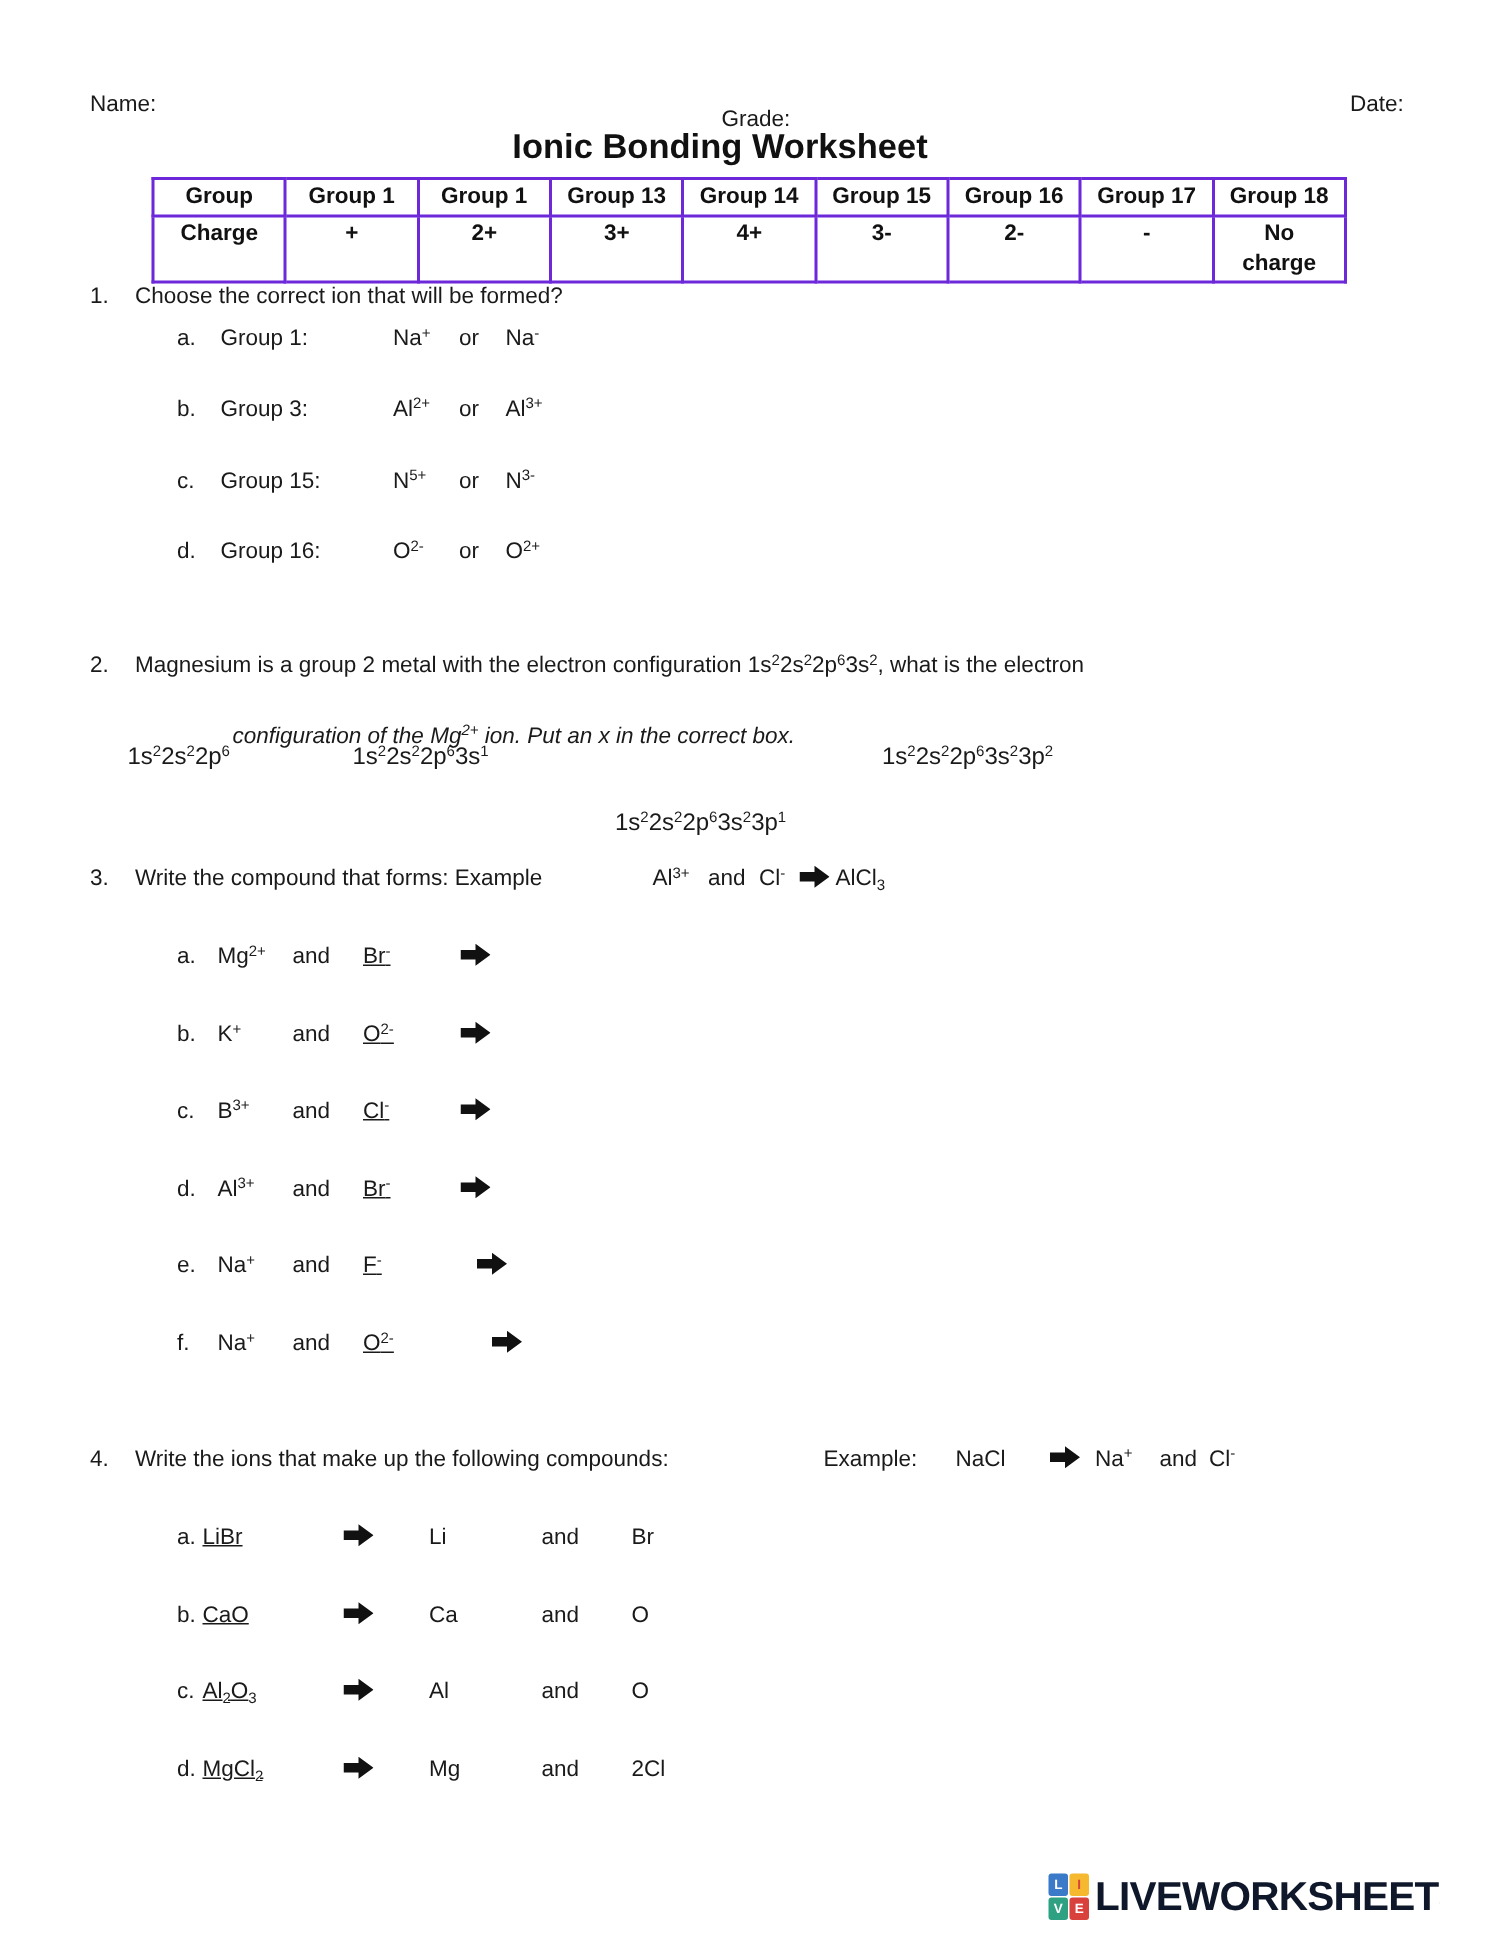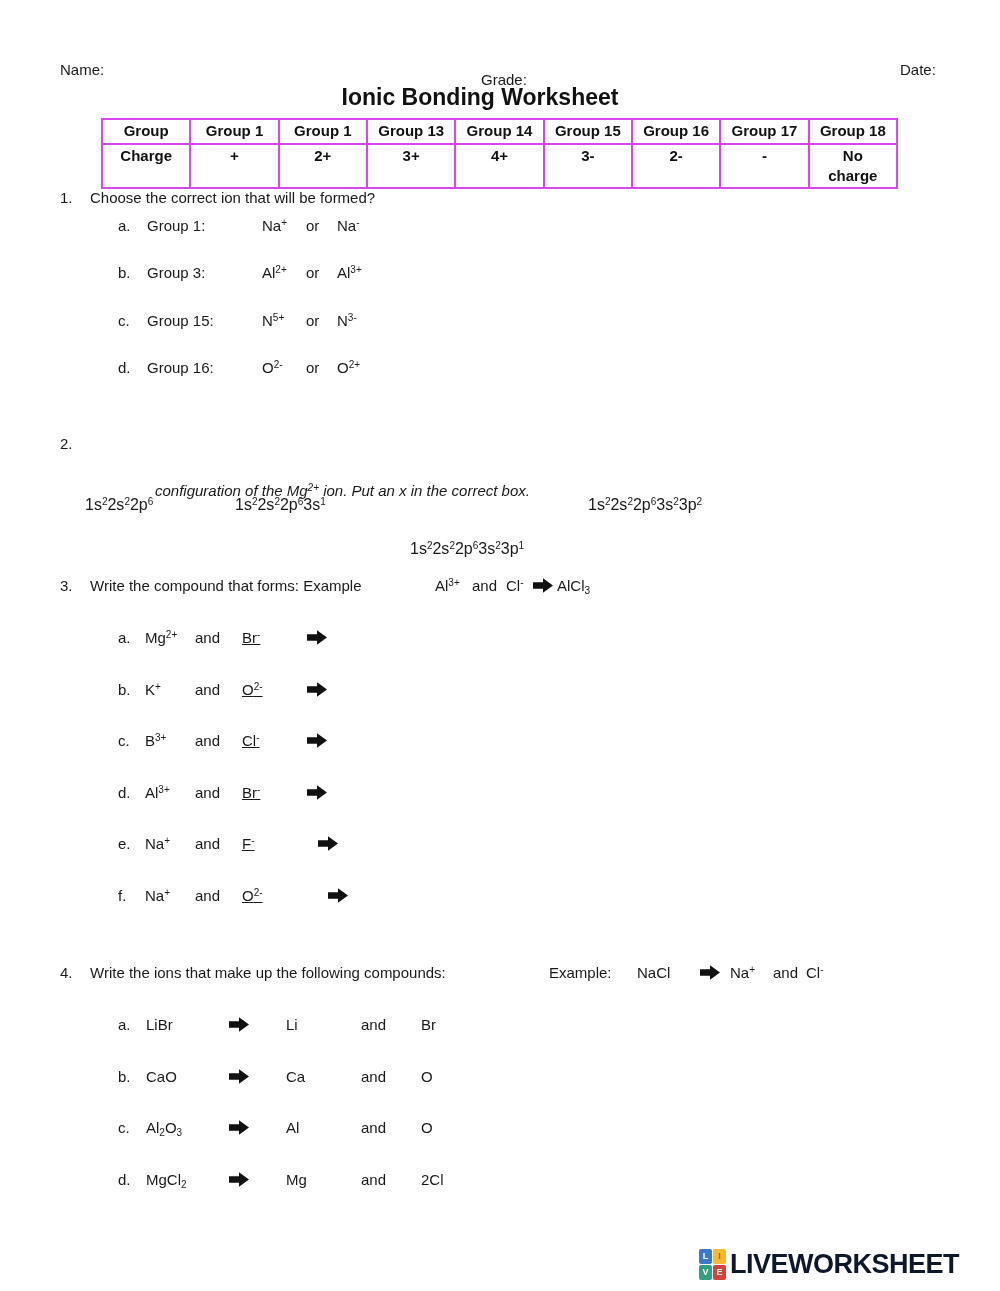--- a/index.html
+++ b/index.html
@@ -11,31 +11,31 @@
   .abs{position:absolute;white-space:nowrap;}
   .row{position:absolute;left:0;top:0;width:100%;height:22px;}
   .row span{position:absolute;top:0;white-space:nowrap;}
   sup{font-size:10px;vertical-align:5px;line-height:0;}
   sub{font-size:10px;vertical-align:-3px;line-height:0;}
   .title{position:absolute;left:0;top:84px;width:100%;text-align:center;
          font-size:23px;font-weight:700;color:#111;}
   
   table.gt{position:absolute;left:101px;top:118px;width:797px;
            border-collapse:collapse;table-layout:fixed;}
-  .gt td{border:2px solid #d946ef;font-weight:700;font-size:15px;text-align:center;
+  .gt td{border:2px solid #6d28d9;font-weight:700;font-size:15px;text-align:center;
          vertical-align:top;padding:1px 2px;line-height:20px;color:#111;}
   .gt tr.r1 td{height:21px;}
   .gt tr.r2 td{height:39px;}
   .gt tr.r2 td.wrap{padding:1px 13px;white-space:normal;}
   
   .q1-row .c-letter{left:118px;} .q1-row .c-label{left:147px;}
   .q1-row .c-o1{left:262px;} .q1-row .c-or{left:306px;} .q1-row .c-o2{left:337px;}
   .q3-row .c-letter{left:118px;} .q3-row .c-cation{left:145px;}
   .q3-row .c-and{left:195px;} .q3-row .c-anion{left:242px;text-decoration:underline;} .q3-row .c-arrow{left:307px;}
-  .q4-row .c-letter{left:118px;} .q4-row .c-compound{left:146px;}
+  .q4-row .c-letter{left:118px;} .q4-row .c-compound{left:135px;text-decoration:underline;}
   .q4-row .c-arrow{left:229px;} .q4-row .c-p1{left:286px;}
   .q4-row .c-and{left:361px;} .q4-row .c-p2{left:421px;}
   .opt16{font-size:16px;}
   svg.arr{width:20px;height:15px;fill:#111;vertical-align:-2px;}
   
   .logo{position:absolute;left:699px;top:1248px;display:flex;align-items:center;}
   .tiles{display:grid;grid-template-columns:13px 13px;grid-template-rows:15px 15px;
          gap:1px;margin-right:4px;}
   .tile{border-radius:2px;display:flex;align-items:center;justify-content:center;
         font-size:9px;font-weight:700;line-height:1;}
@@ -107,20 +107,21 @@
   <div class="row q1-row" style="top:359px;">
     <span class="c-letter">d.</span>
     <span class="c-label">Group 16:</span>
     <span class="c-o1">O<sup>2-</sup></span>
     <span class="c-or">or</span>
     <span class="c-o2">O<sup>2+</sup></span>
   </div>
 
   <div class="row" style="top:435px;">
     <span style="left:60px;">2.</span>
+    <span style="left:90px;">Magnesium is a group 2 metal with the electron configuration 1s<sup>2</sup>2s<sup>2</sup>2p<sup>6</sup>3s<sup>2</sup>, what is the electron</span>
   </div>
   <div class="row" style="top:482px;font-style:italic;">
     <span style="left:155px;">configuration of the Mg<sup>2+</sup> ion. Put an x in the correct box.</span>
   </div>
   <div class="row opt16" style="top:496px;">
     <span style="left:85px;">1s<sup>2</sup>2s<sup>2</sup>2p<sup>6</sup></span>
     <span style="left:235px;">1s<sup>2</sup>2s<sup>2</sup>2p<sup>6</sup>3s<sup>1</sup></span>
     <span style="left:410px;margin-top:44px;">1s<sup>2</sup>2s<sup>2</sup>2p<sup>6</sup>3s<sup>2</sup>3p<sup>1</sup></span>
     <span style="left:588px;">1s<sup>2</sup>2s<sup>2</sup>2p<sup>6</sup>3s<sup>2</sup>3p<sup>2</sup></span>
   </div>

